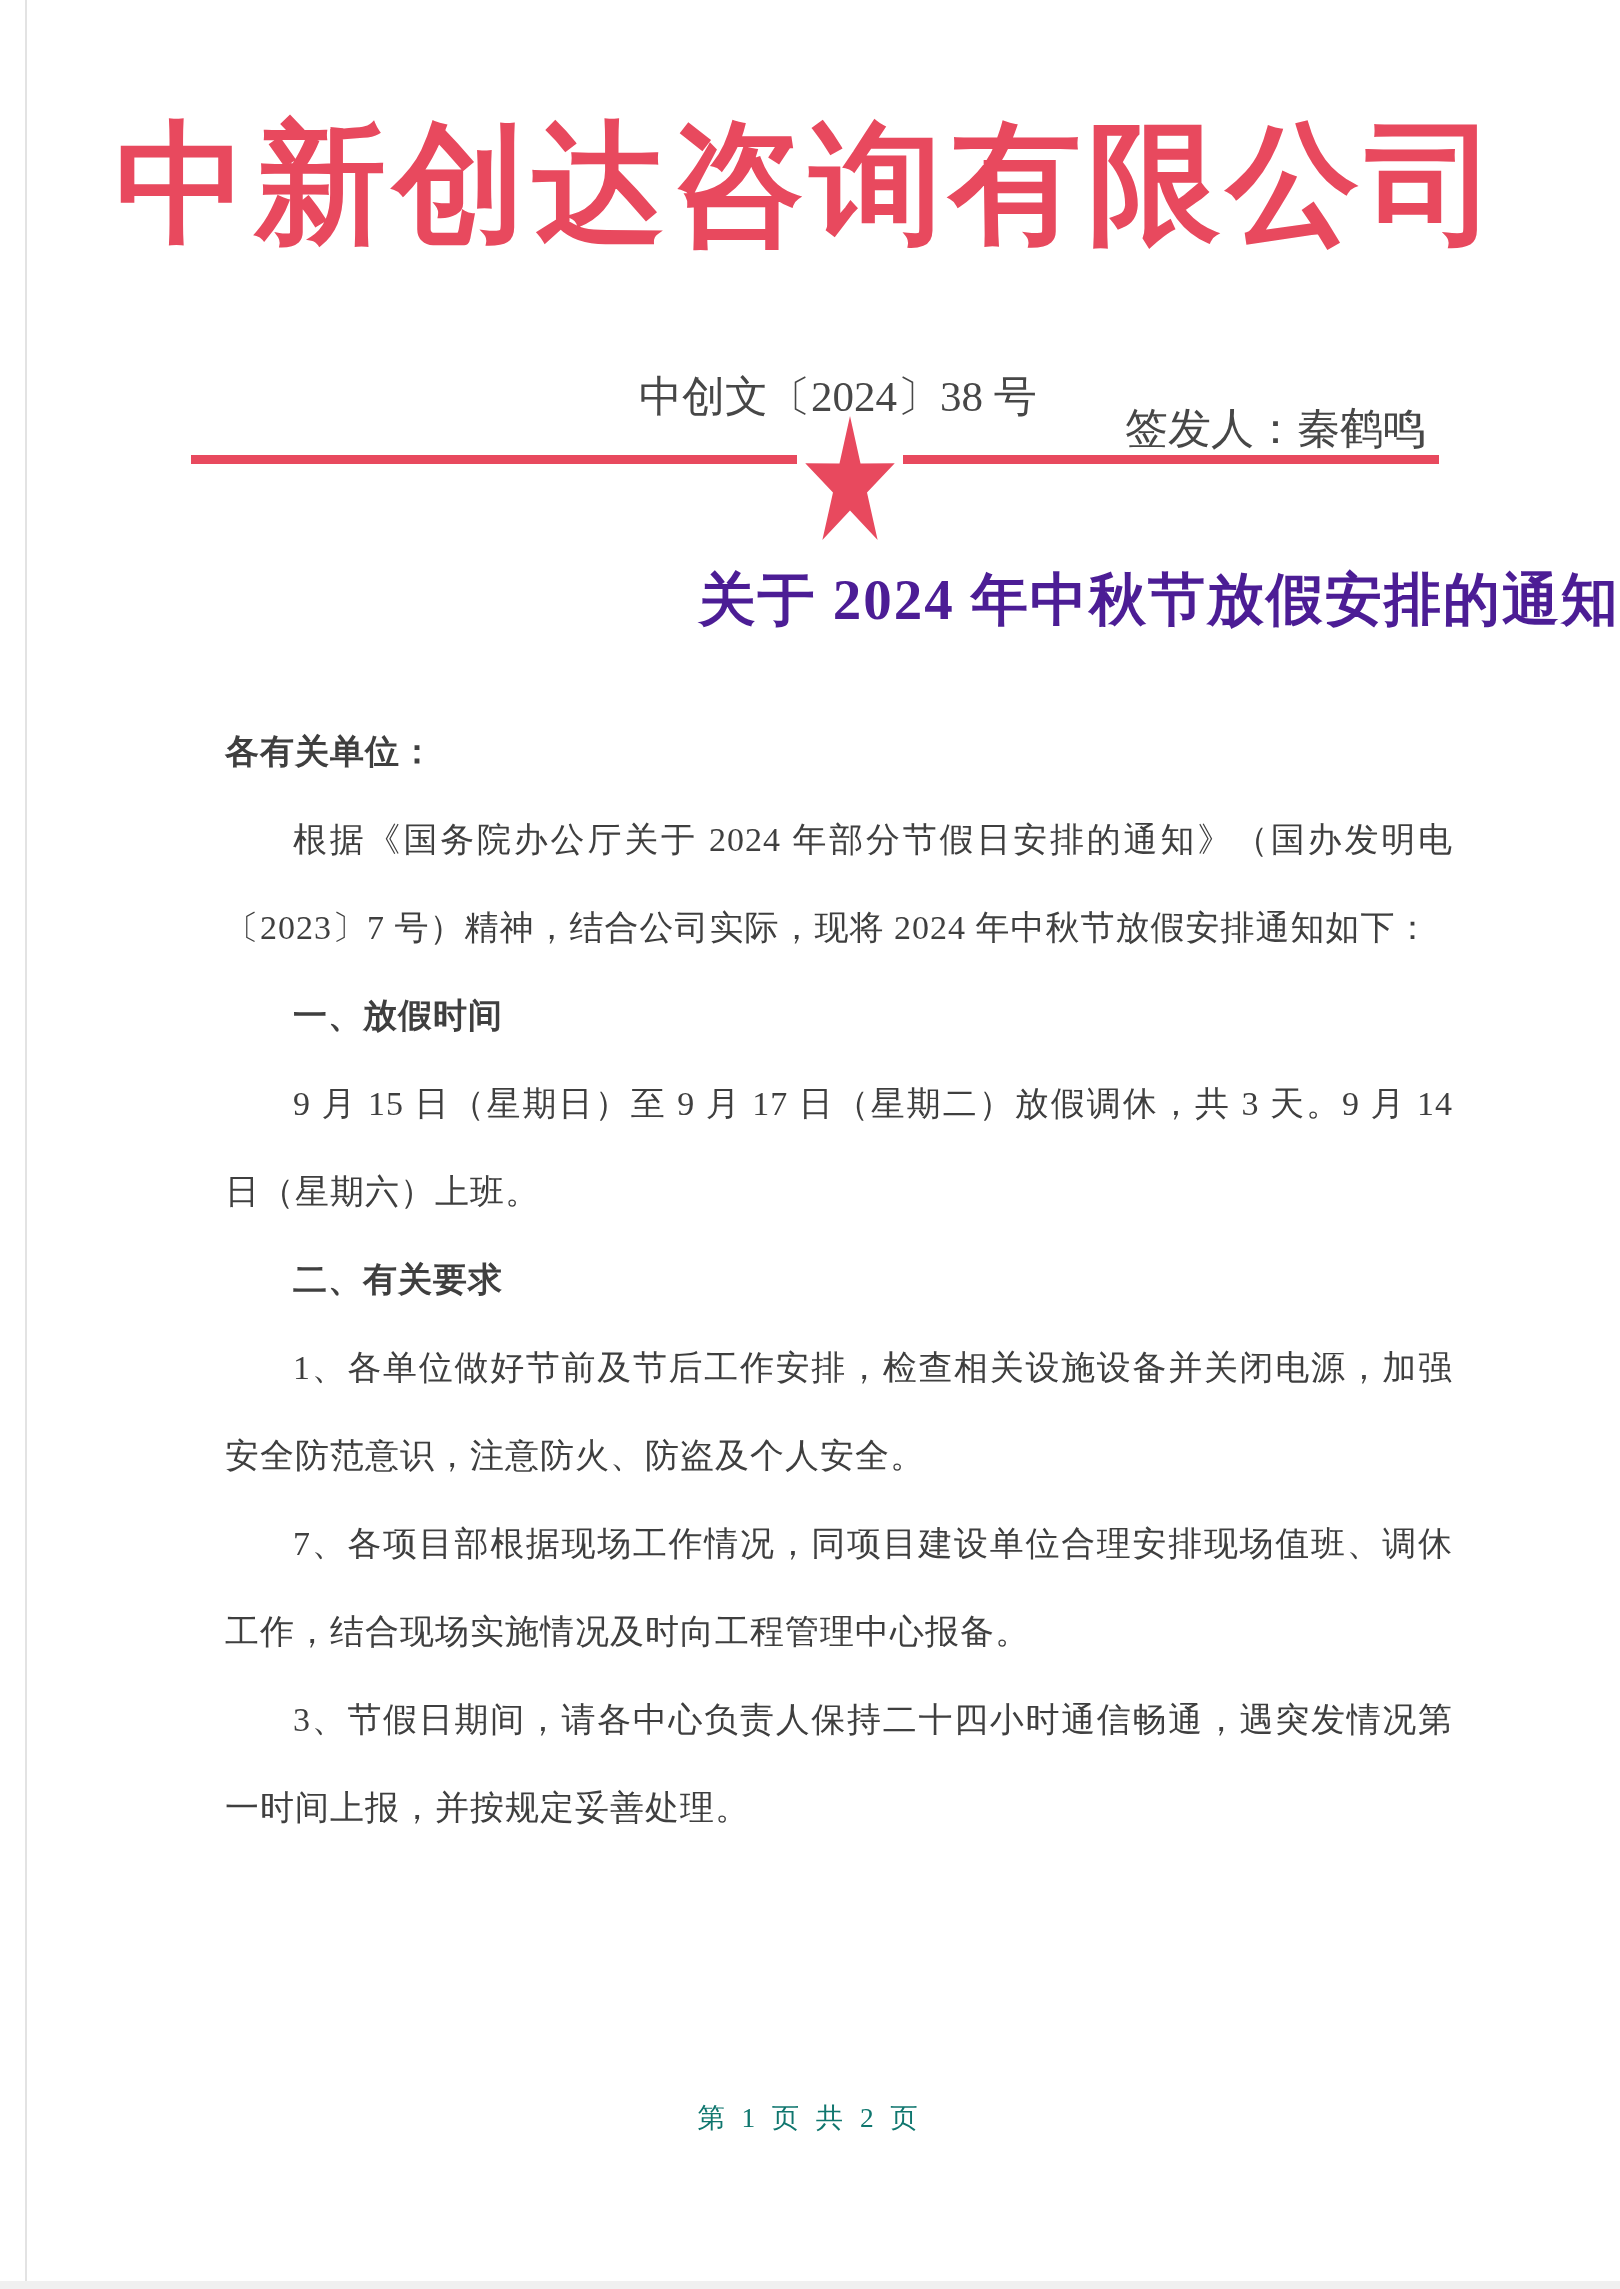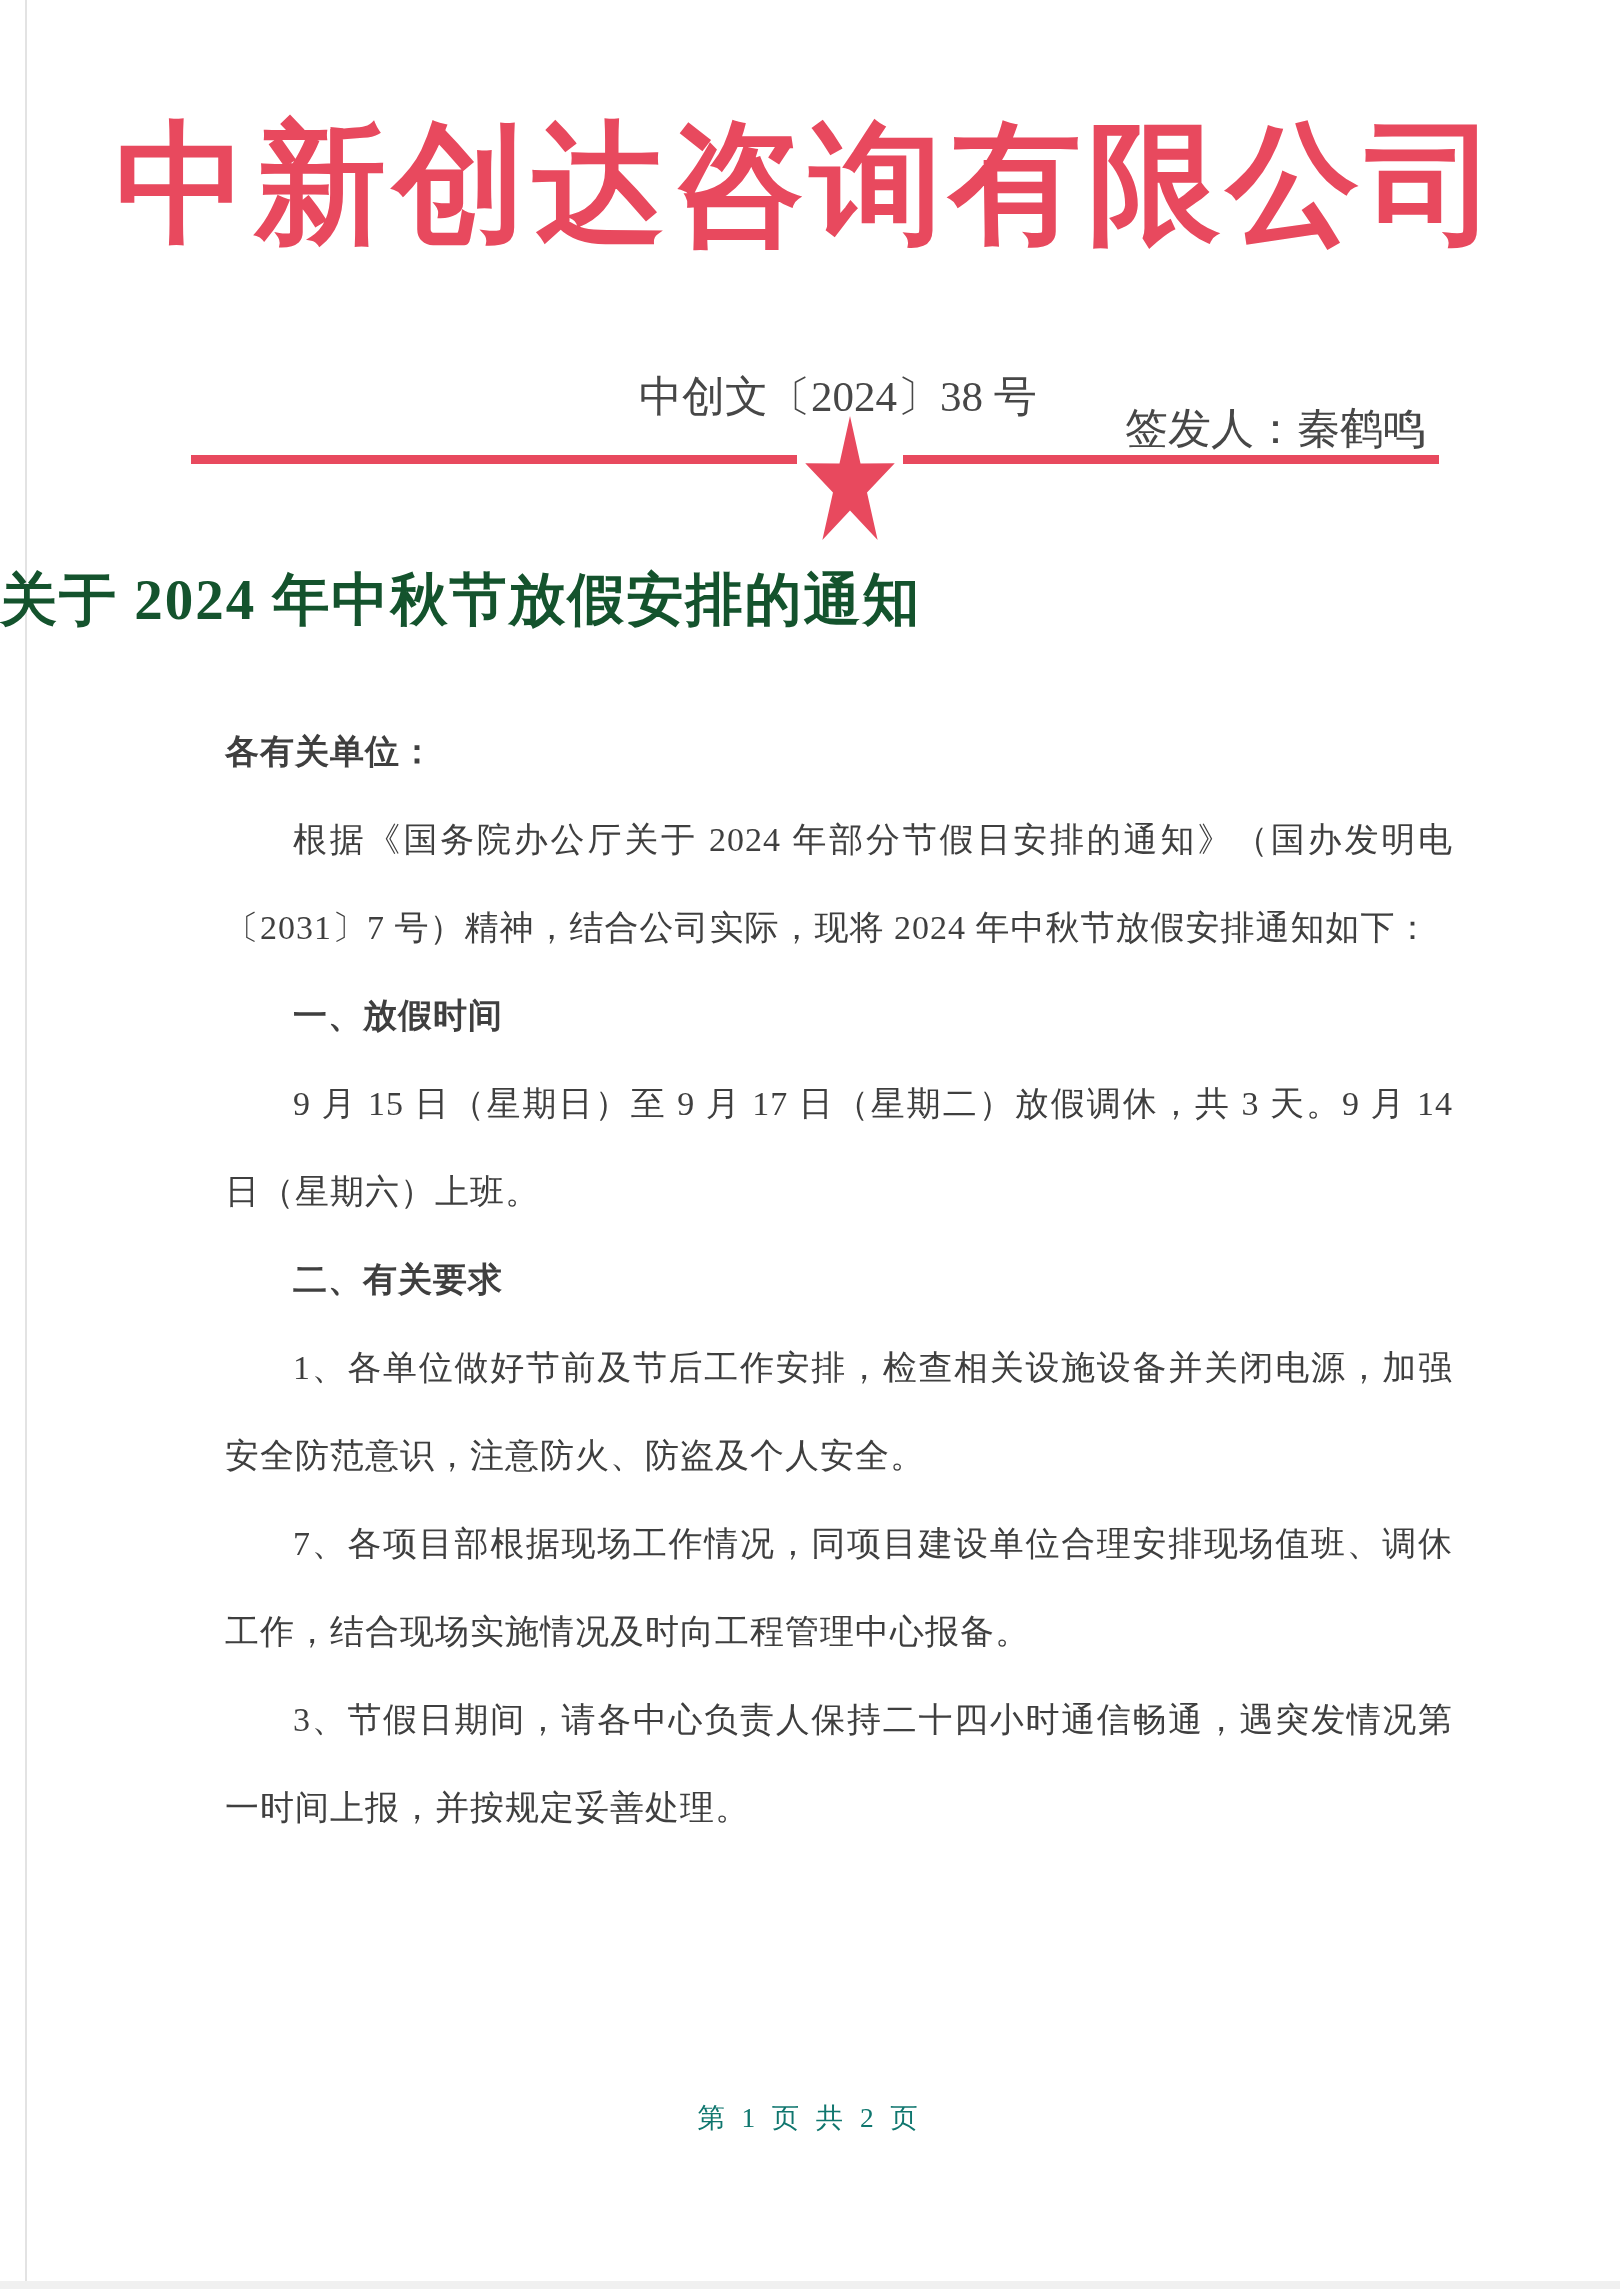--- a/index.html
+++ b/index.html
@@ -53,24 +53,24 @@
     margin-top: 39px;
   }
   .rule-left  { flex: 1.13; }
   .rule-right { flex: 1; }
   .star { width: 94px; height: 137px; margin: 0 5.9px; flex: none; }
 
   
   .title {
     position: absolute; top: 561px; left: 0; right: 0;
     margin: 0;
-    text-align: left;
+    text-align: right;
     font-size: 57px; line-height: 78px;
     font-weight: 700;
-    color: #14532d;
+    color: #4c1d95;
     letter-spacing: 2px;
     white-space: nowrap;
   }
 
   
   .docbody {
     position: absolute; top: 708px; left: 225px; right: 167px;
     font-size: 34px; line-height: 88px;
     letter-spacing: 1px;
     color: #3f3f3f;
@@ -109,21 +109,21 @@
     <svg class="star" viewBox="0 0 100 100" preserveAspectRatio="none" aria-hidden="true">
       <polygon fill="#e8495e" points="50,0 61.2,34.6 97.6,34.5 68.1,55.9 79.4,90.5 50,69 20.6,90.5 31.9,55.9 2.4,34.5 38.8,34.6"></polygon>
     </svg>
     <span class="rule-line rule-right"></span>
   </div>
 
   <h2 class="title">关于 2024 年中秋节放假安排的通知</h2>
 
   <div class="docbody">
     <p class="salutation">各有关单位：</p>
-    <p class="para">根据《国务院办公厅关于 2024 年部分节假日安排的通知》（国办发明电〔2031〕7 号）精神，结合公司实际，现将 2024 年中秋节放假安排通知如下：</p>
+    <p class="para">根据《国务院办公厅关于 2024 年部分节假日安排的通知》（国办发明电〔2023〕7 号）精神，结合公司实际，现将 2024 年中秋节放假安排通知如下：</p>
     <p class="heading">一、放假时间</p>
     <p class="para">9 月 15 日（星期日）至 9 月 17 日（星期二）放假调休，共 3 天。9 月 14 日（星期六）上班。</p>
     <p class="heading">二、有关要求</p>
     <p class="para">1、各单位做好节前及节后工作安排，检查相关设施设备并关闭电源，加强安全防范意识，注意防火、防盗及个人安全。</p>
     <p class="para">7、各项目部根据现场工作情况，同项目建设单位合理安排现场值班、调休工作，结合现场实施情况及时向工程管理中心报备。</p>
     <p class="para">3、节假日期间，请各中心负责人保持二十四小时通信畅通，遇突发情况第一时间上报，并按规定妥善处理。</p>
   </div>
 
   <div class="footer">第 1 页 共 2 页</div>
 

